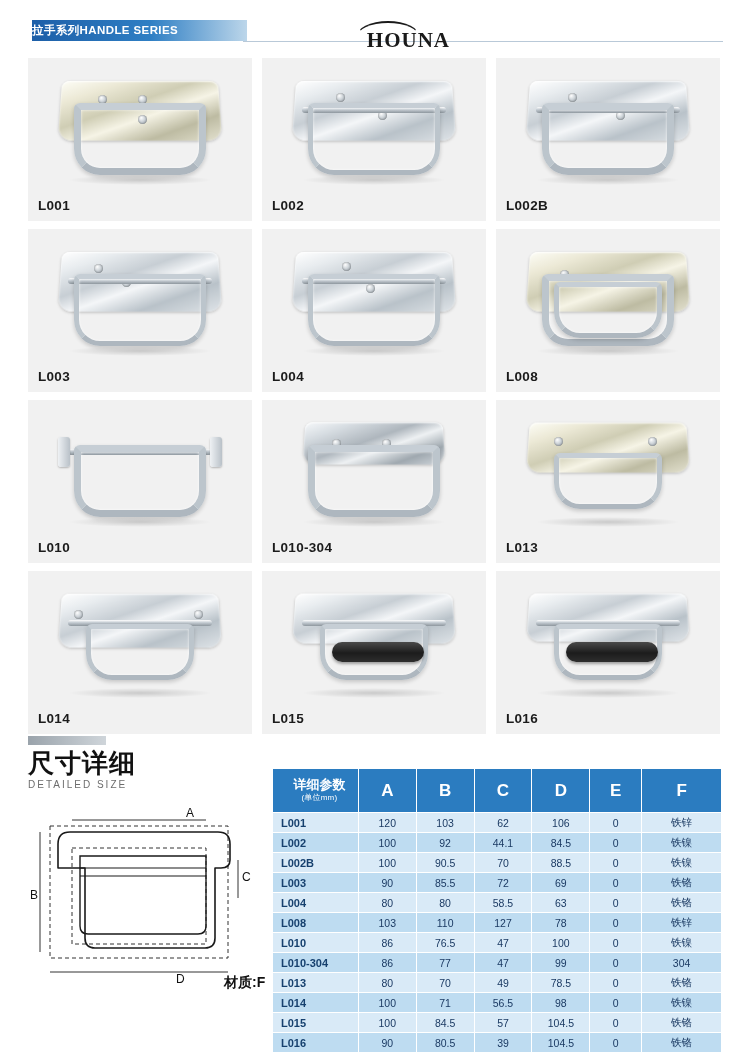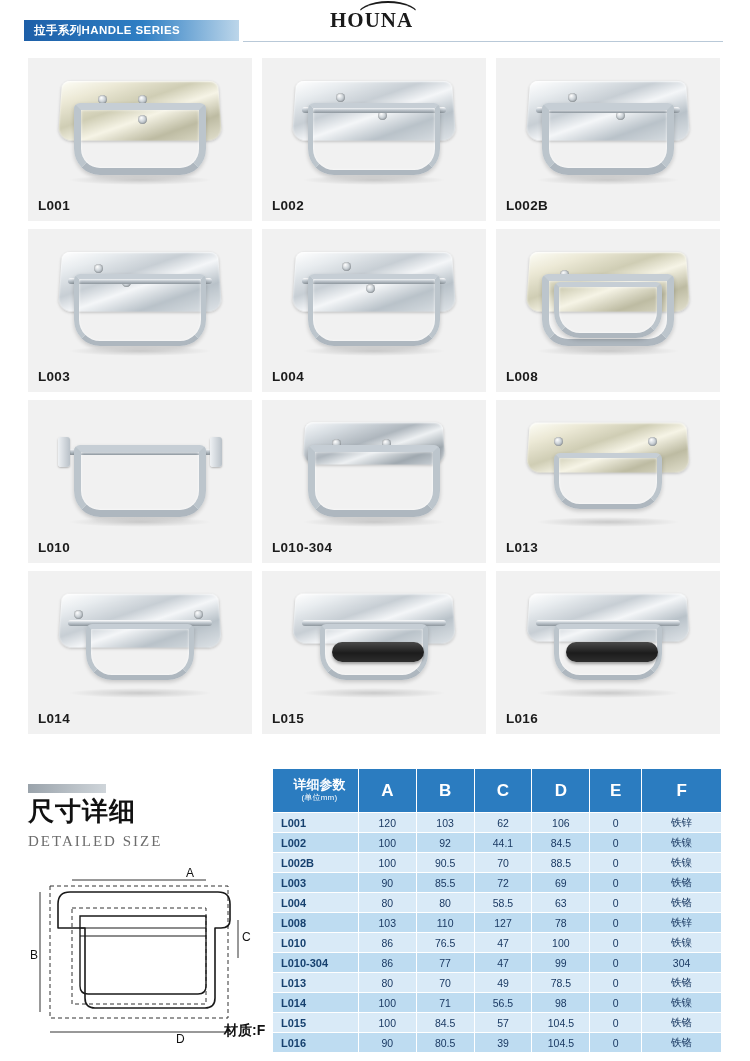--- a/index.html
+++ b/index.html
@@ -17,42 +17,42 @@
   }
 
   
   .header {
     position: relative;
     height: 52px;
     width: 750px;
   }
   .header-tab {
     position: absolute;
-    left: 24px; top: 20px;
+    left: 32px; top: 20px;
     width: 215px; height: 21px;
     background: linear-gradient(to right, #1d5fa8 0%, #2f7fc4 55%, #bcd6ea 100%);
     color: #ffffff;
     font-size: 11.5px;
     font-weight: bold;
     letter-spacing: 0.4px;
     line-height: 21px;
-    padding-left: 10px;
+    padding-left: 0;
     white-space: nowrap;
   }
   .header-rule {
     position: absolute;
     left: 243px; top: 41px;
     width: 480px; height: 1px;
     background: #b9c9d8;
   }
   .brand {
     position: absolute;
-    left: 330px; top: 8px;
+    left: 330px; top: 28px;
     width: 120px; height: 28px;
-    text-align: left;
+    text-align: right;
   }
   .brand .brand-mark {
     display: inline-block;
     font-size: 21px;
     font-weight: bold;
     letter-spacing: 1px;
     color: #1a1a1a;
     font-family: "Liberation Serif", serif;
     position: relative;
   }
@@ -168,42 +168,41 @@
     position: absolute;
     left: 16px; bottom: 4px;
     width: 144px; height: 10px;
     border-radius: 50%;
     background: radial-gradient(ellipse at center, rgba(0,0,0,.16), rgba(0,0,0,0) 70%);
   }
 
   
   .detail-block {
     position: absolute;
-    left: 28px; top: 784px;
+    left: 28px; top: 736px;
     width: 232px;
   }
   .detail-bar {
     width: 78px; height: 9px;
     background: linear-gradient(to right,#9aa3ab,#cfd5da);
     margin-bottom: 5px;
   }
   .detail-title {
     font-size: 26px;
     font-weight: bold;
     color: #111;
     letter-spacing: 1px;
     line-height: 1.05;
     font-family: "Liberation Sans", sans-serif;
   }
   .detail-sub {
-    font-size: 15px;
+    font-size: 10px;
     letter-spacing: 2px;
     color: #6d6d6d;
-    margin-top: 8px;
-    font-family: Liberation Serif, serif;
+    margin-top: 2px;
   }
   .diagram {
     position: relative;
     margin-top: 10px;
     width: 232px; height: 190px;
   }
   .dim-label {
     position: absolute;
     font-size: 12px;
     color: #111;

